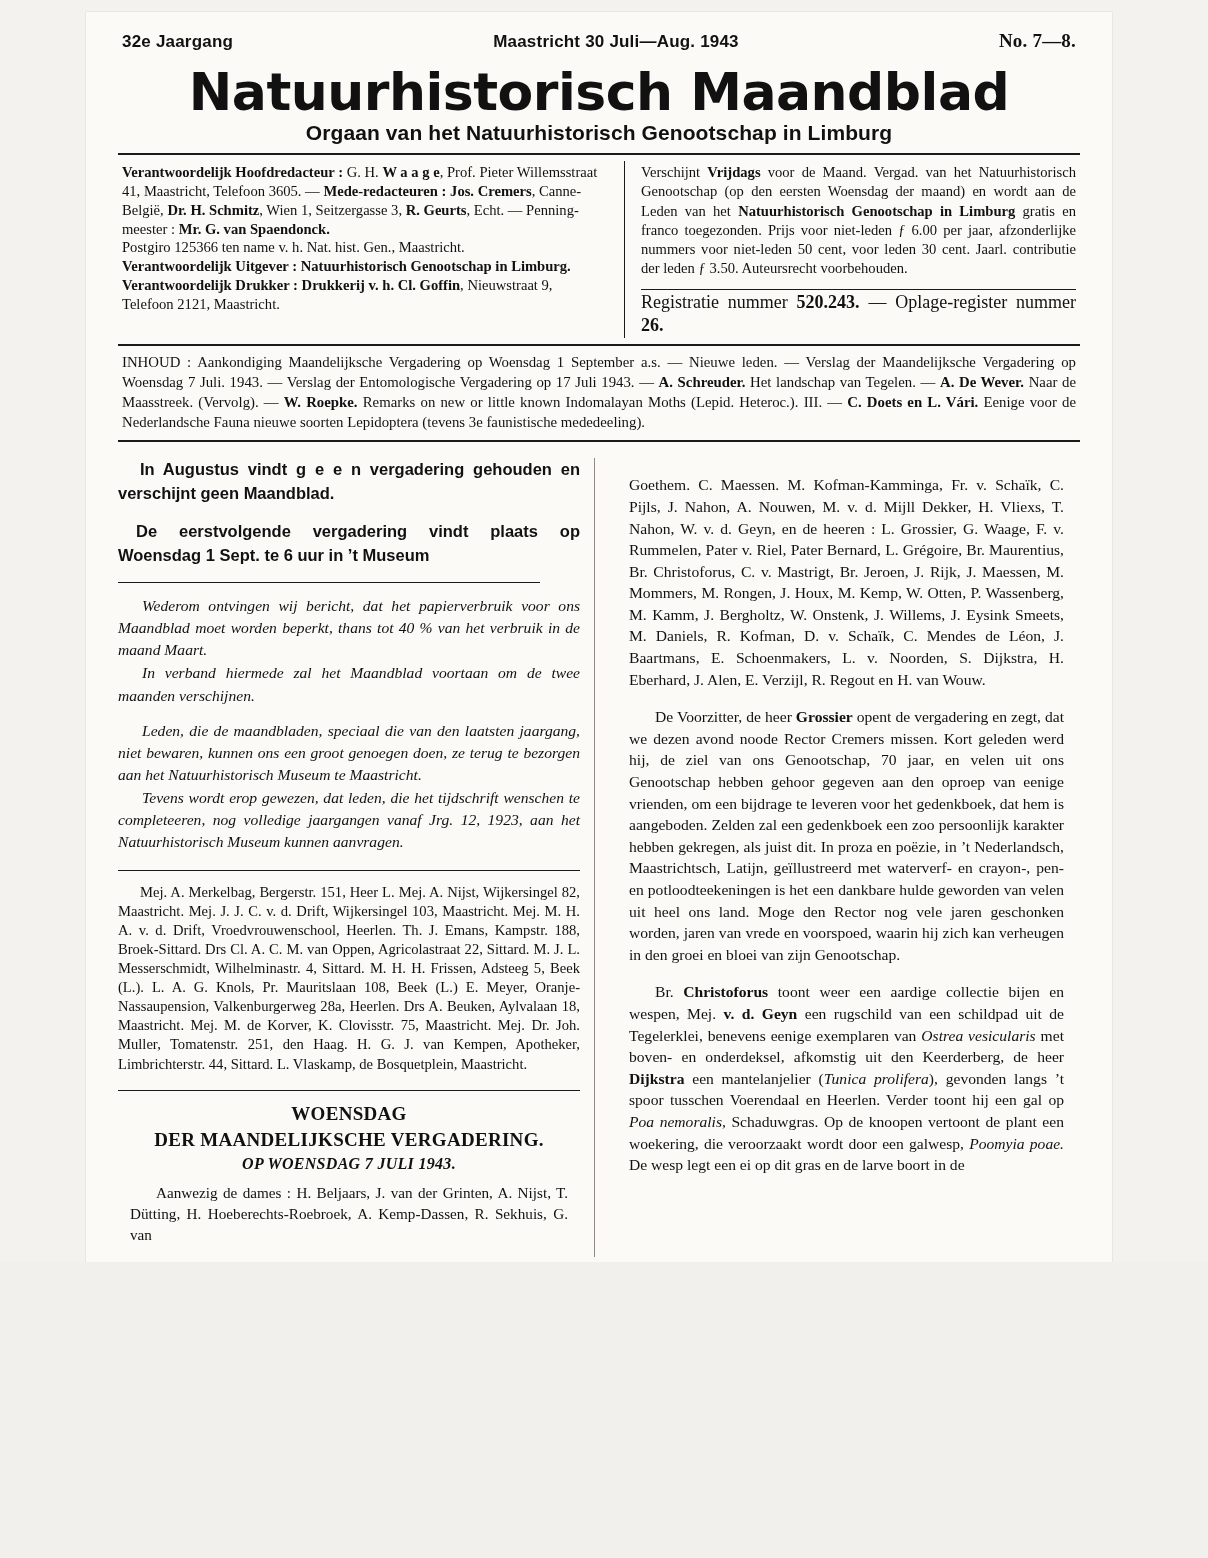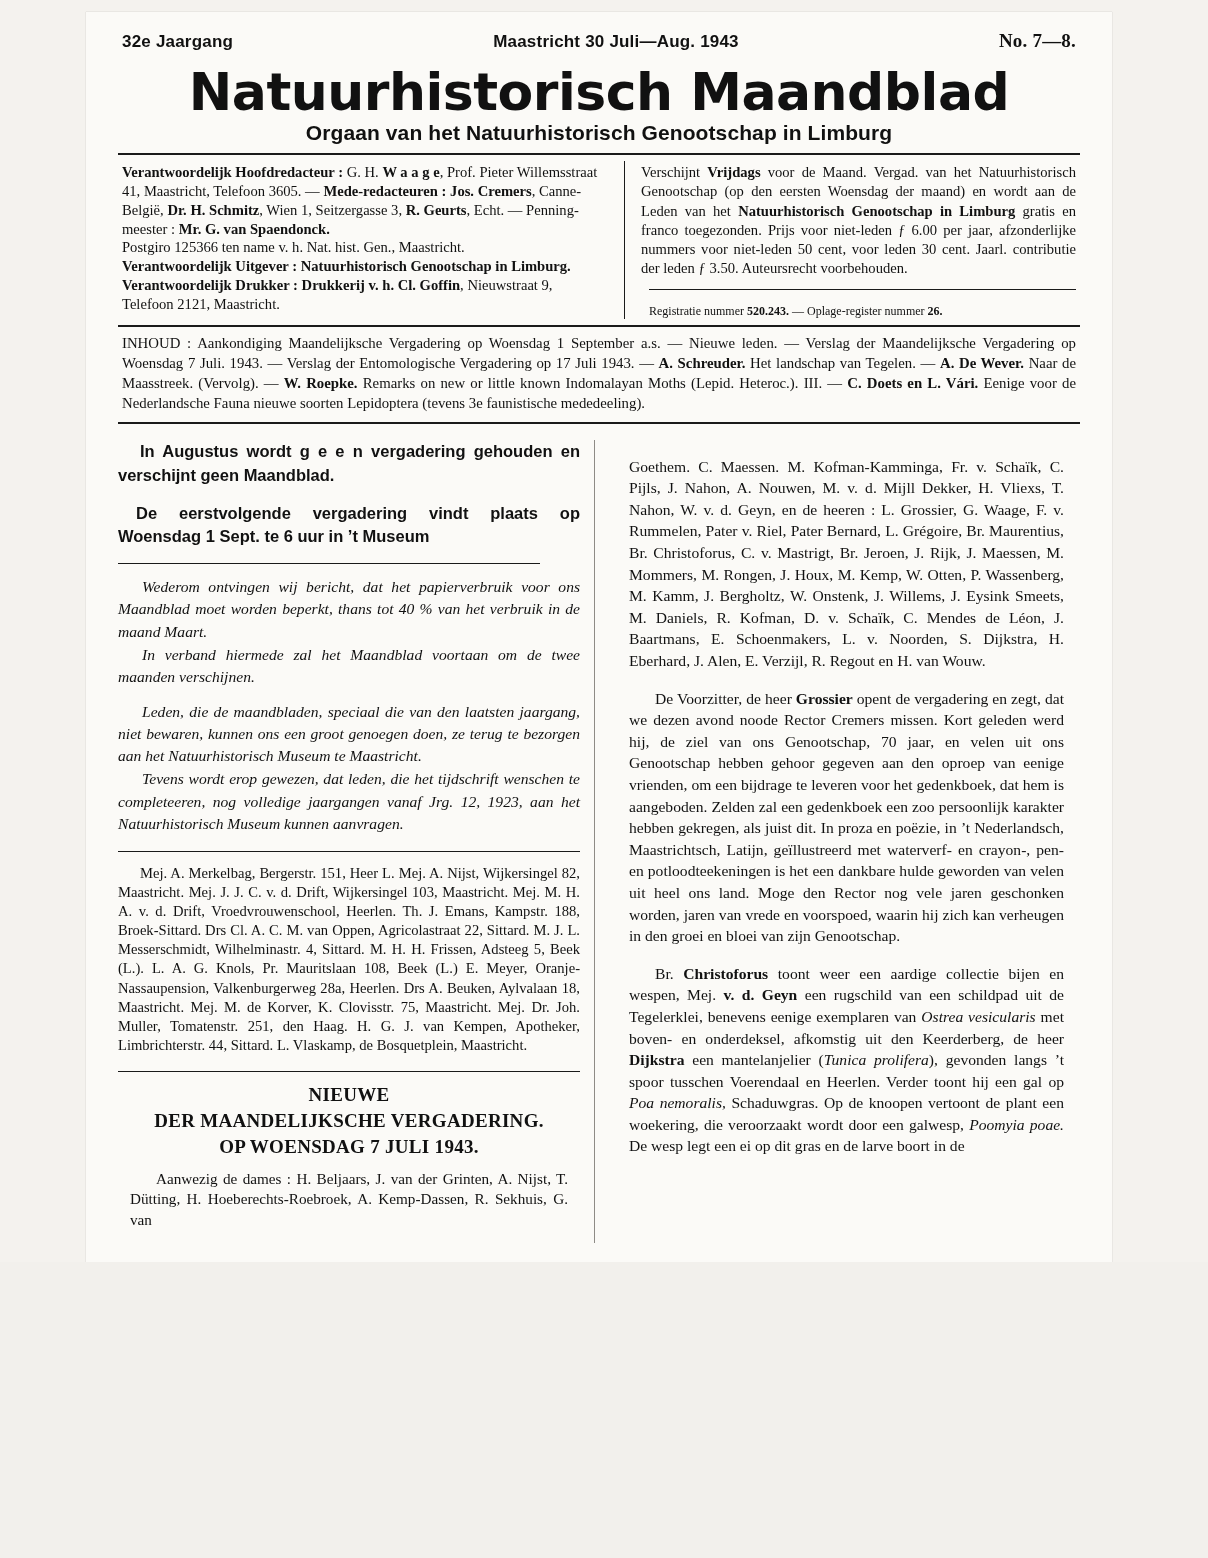--- a/index.html
+++ b/index.html
@@ -86,24 +86,23 @@
   }
   .col-right {
     flex: 1;
     padding: 2px 4px 0 6px;
     font-size: 14.6px;
     line-height: 1.32;
     text-align: justify;
   }
   .col-right .reg {
     margin-top: 10px;
-    padding-top: 14px;
+    padding-top: 1px;
     border-top: 1.6px solid #1a1a1a;
-    font-size: 12px;
-    margin-left: 8px;
+    font-size: 18px;
   }
   b, .b { font-weight: bold; }
 
   
   .inhoud {
     border-bottom: 2.5px solid #1a1a1a;
     padding: 7px 4px 8px 4px;
     font-size: 14.8px;
     line-height: 1.34;
     text-align: justify;
@@ -167,21 +166,21 @@
   .verslag-head {
     text-align: center;
     font-weight: bold;
     font-size: 19px;
     line-height: 1.38;
     letter-spacing: .3px;
     margin-top: 6px;
   }
   .verslag-head .l1 { font-size: 19px; }
   .verslag-head .l2 { font-size: 19px; }
-  .verslag-head .l3 { font-size: 19px; }
+  .verslag-head .l3 { font-size: 16px; font-style: italic; }
   .para { margin: 12px; text-indent: 26px; text-align: justify; }
   .colB p { margin: 16px; }
   .colB .names { text-indent: 0; }
   i { font-style: italic; }
 </style>
 </head>
 <body>
 
 <div class="page">
   <div class="sheet">
@@ -203,21 +202,21 @@
           <div>Verschijnt <b>Vrijdags</b> voor de Maand. Vergad. van het Natuurhistorisch Genootschap (op den eersten Woensdag der maand) en wordt aan de Leden van het <b>Natuurhistorisch Genootschap in Limburg</b> gratis en franco toegezonden. Prijs voor niet-leden ƒ 6.00 per jaar, afzonderlijke nummers voor niet-leden 50 cent, voor leden 30 cent. Jaarl. contributie der leden ƒ 3.50. Auteursrecht voorbehouden.</div>
           <div class="reg">Registratie nummer <b>520.243.</b> — Oplage-register nummer <b>26.</b></div>
         </div>
       </div>
 
       <div class="inhoud">INHOUD : Aankondiging Maandelijksche Vergadering op Woensdag 1 September a.s. — Nieuwe leden. — Verslag der Maandelijksche Vergadering op Woensdag 7 Juli. 1943. — Verslag der Entomologische Vergadering op 17 Juli 1943. — <b>A. Schreuder.</b> Het landschap van Tegelen. — <b>A. De Wever.</b> Naar de Maasstreek. (Vervolg). — <b>W. Roepke.</b> Remarks on new or little known Indomalayan Moths (Lepid. Heteroc.). III. — <b>C. Doets en L. Vári.</b> Eenige voor de Nederlandsche Fauna nieuwe soorten Lepidoptera (tevens 3e faunistische mededeeling).</div>
 
       <div class="body-cols">
 
         <div class="colA">
-          <div class="notice first">In Augustus wordt g e e n vergadering gehouden en verschijnt geen Maandblad.</div>
+          <div class="notice first">In Augustus vindt g e e n vergadering gehouden en verschijnt geen Maandblad.</div>
           <div class="notice second">De eerstvolgende vergadering vindt plaats op Woensdag 1 Sept. te 6 uur in ’t Museum</div>
 
           <div class="hr-short"></div>
 
           <div class="ital">
             <p>Wederom ontvingen wij bericht, dat het papierverbruik voor ons Maandblad moet worden beperkt, thans tot 40 % van het verbruik in de maand Maart.</p>
             <p>In verband hiermede zal het Maandblad voortaan om de twee maanden verschijnen.</p>
           </div>
 
           <div class="ital ital-block2">
@@ -225,21 +224,21 @@
             <p>Tevens wordt erop gewezen, dat leden, die het tijdschrift wenschen te completeeren, nog volledige jaargangen vanaf Jrg. 12, 1923, aan het Natuurhistorisch Museum kunnen aanvragen.</p>
           </div>
 
           <div class="hr-short" style="margin-right:0;margin-top:16px;"></div>
 
           <div class="members">Mej. A. Merkelbag, Bergerstr. 151, Heer L. Mej. A. Nijst, Wijkersingel 82, Maastricht. Mej. J. J. C. v. d. Drift, Wijkersingel 103, Maastricht. Mej. M. H. A. v. d. Drift, Vroedvrouwenschool, Heerlen. Th. J. Emans, Kampstr. 188, Broek-Sittard. Drs Cl. A. C. M. van Oppen, Agricolastraat 22, Sittard. M. J. L. Messerschmidt, Wilhelminastr. 4, Sittard. M. H. H. Frissen, Adsteeg 5, Beek (L.). L. A. G. Knols, Pr. Mauritslaan 108, Beek (L.) E. Meyer, Oranje-Nassaupension, Valkenburgerweg 28a, Heerlen. Drs A. Beuken, Aylvalaan 18, Maastricht. Mej. M. de Korver, K. Clovisstr. 75, Maastricht. Mej. Dr. Joh. Muller, Tomatenstr. 251, den Haag. H. G. J. van Kempen, Apotheker, Limbrichterstr. 44, Sittard. L. Vlaskamp, de Bosquetplein, Maastricht.</div>
 
           <div class="hr-short" style="margin-right:0;margin-top:16px;margin-bottom:10px;"></div>
 
           <div class="verslag-head">
-            <div class="l1">NIEUWE</div>
+            <div class="l1">WOENSDAG</div>
             <div class="l2">DER MAANDELIJKSCHE VERGADERING.</div>
             <div class="l3">OP WOENSDAG 7 JULI 1943.</div>
           </div>
 
           <p class="para" style="margin-top:8px;">Aanwezig de dames : H. Beljaars, J. van der Grinten, A. Nijst, T. Dütting, H. Hoeberechts-Roebroek, A. Kemp-Dassen, R. Sekhuis, G. van</p>
         </div>
 
         <div class="colB">
           <p class="names">Goethem. C. Maessen. M. Kofman-Kamminga, Fr. v. Schaïk, C. Pijls, J. Nahon, A. Nouwen, M. v. d. Mijll Dekker, H. Vliexs, T. Nahon, W. v. d. Geyn, en de heeren : L. Grossier, G. Waage, F. v. Rummelen, Pater v. Riel, Pater Bernard, L. Grégoire, Br. Maurentius, Br. Christoforus, C. v. Mastrigt, Br. Jeroen, J. Rijk, J. Maessen, M. Mommers, M. Rongen, J. Houx, M. Kemp, W. Otten, P. Wassenberg, M. Kamm, J. Bergholtz, W. Onstenk, J. Willems, J. Eysink Smeets, M. Daniels, R. Kofman, D. v. Schaïk, C. Mendes de Léon, J. Baartmans, E. Schoenmakers, L. v. Noorden, S. Dijkstra, H. Eberhard, J. Alen, E. Verzijl, R. Regout en H. van Wouw.</p>
           <p class="para">De Voorzitter, de heer <b>Grossier</b> opent de vergadering en zegt, dat we dezen avond noode Rector Cremers missen. Kort geleden werd hij, de ziel van ons Genootschap, 70 jaar, en velen uit ons Genootschap hebben gehoor gegeven aan den oproep van eenige vrienden, om een bijdrage te leveren voor het gedenkboek, dat hem is aangeboden. Zelden zal een gedenkboek een zoo persoonlijk karakter hebben gekregen, als juist dit. In proza en poëzie, in ’t Nederlandsch, Maastrichtsch, Latijn, geïllustreerd met waterverf- en crayon-, pen- en potloodteekeningen is het een dankbare hulde geworden van velen uit heel ons land. Moge den Rector nog vele jaren geschonken worden, jaren van vrede en voorspoed, waarin hij zich kan verheugen in den groei en bloei van zijn Genootschap.</p>

